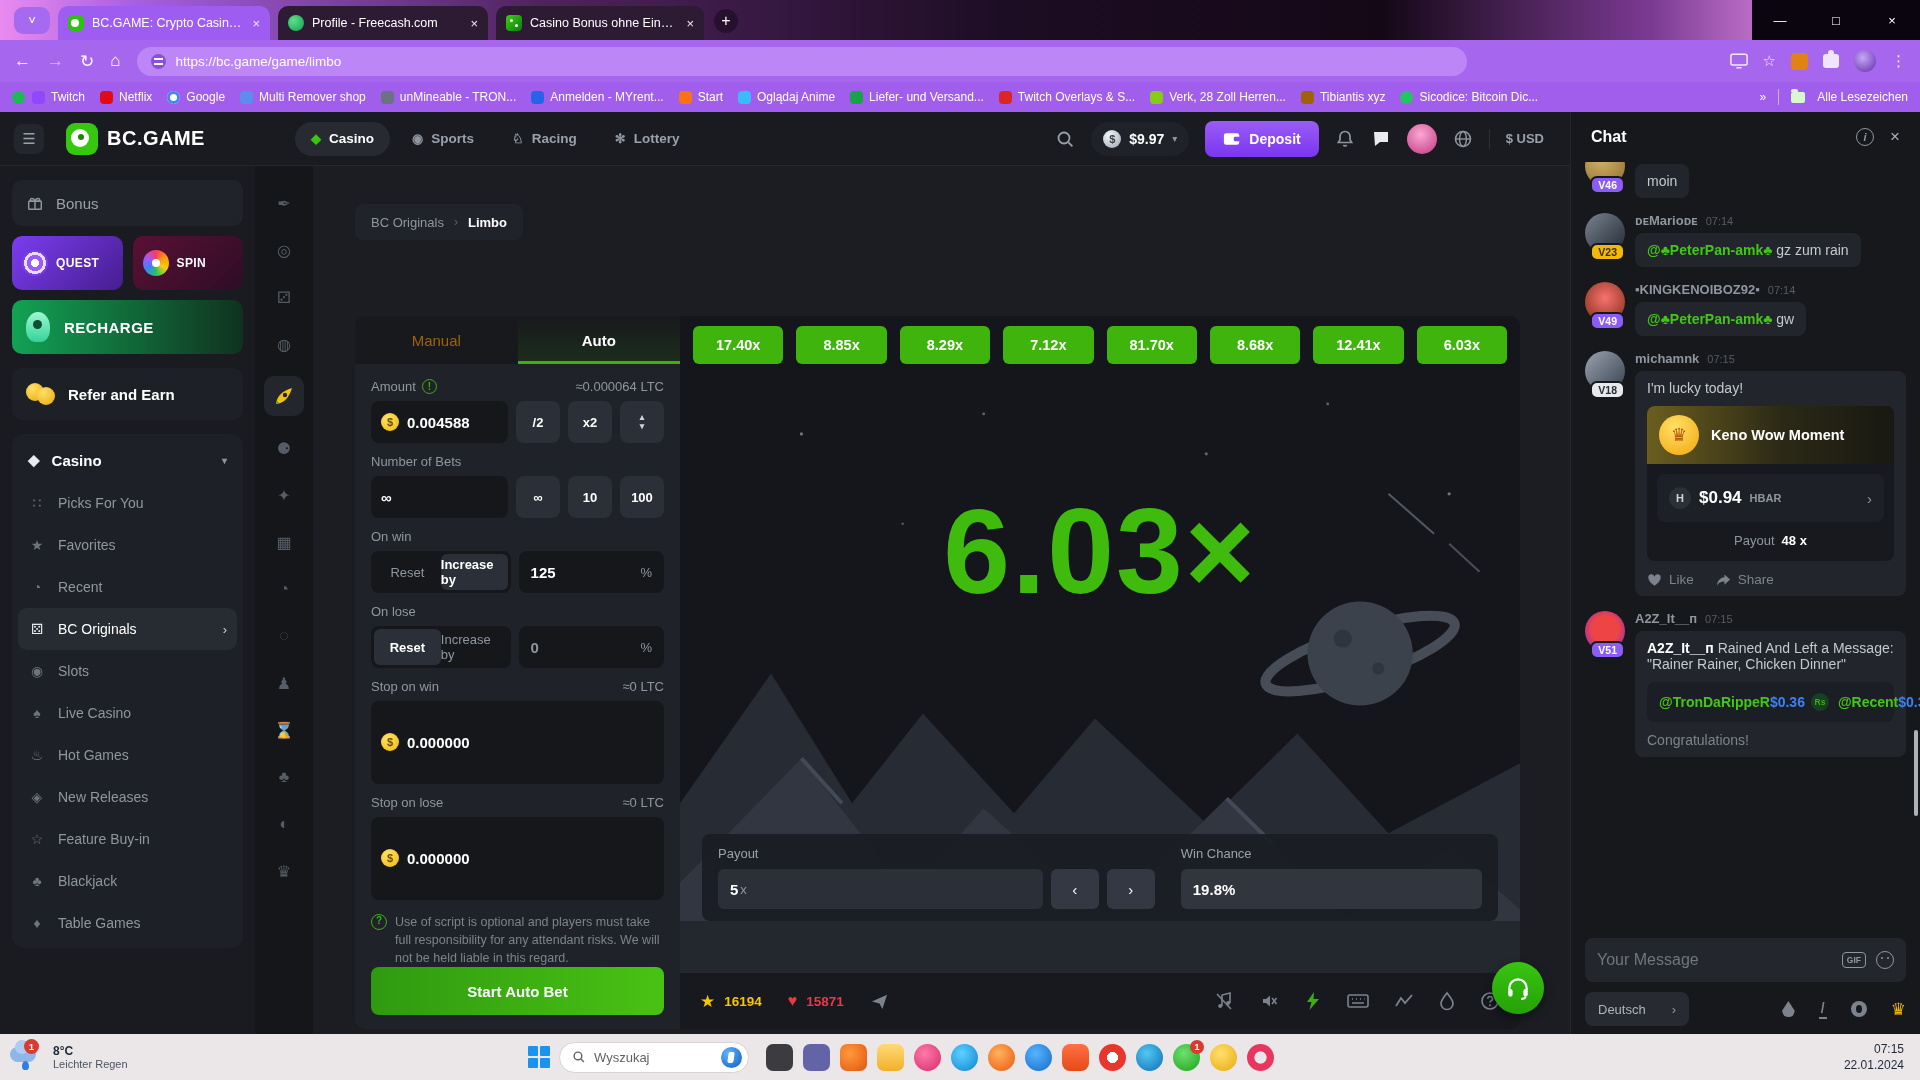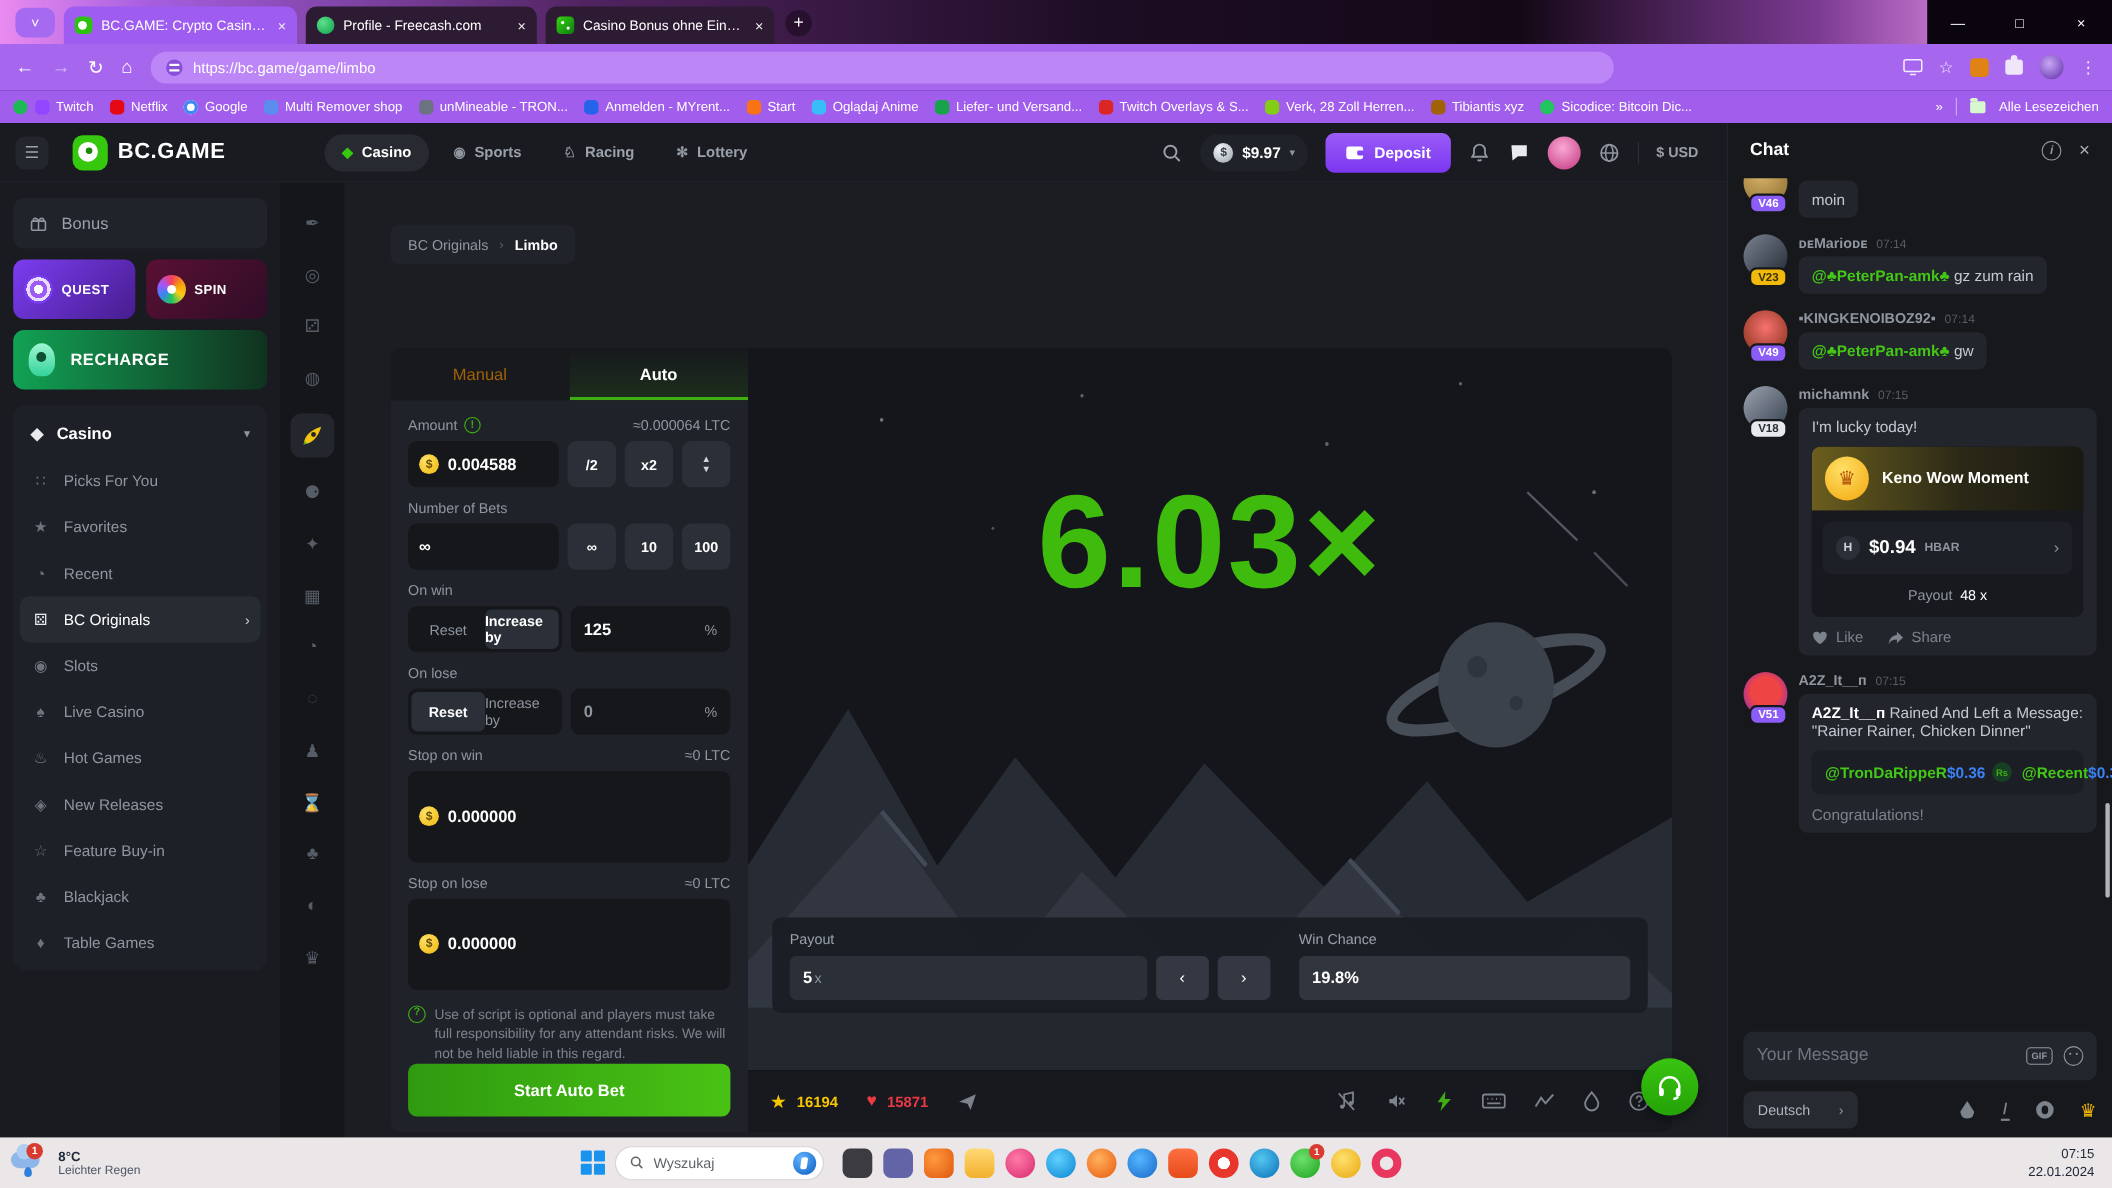--- a/index.html
+++ b/index.html
@@ -191,21 +191,21 @@
 .kenohead{height:58px;display:flex;align-items:center;gap:12px;padding:0 12px;background:linear-gradient(90deg,#6a5d1e,#33301ا 0) }
 .kenohead{background:linear-gradient(90deg,#6b5e1e,#2b2916 55%,#191812)}
 .kcoin{width:40px;height:40px;border-radius:50%;background:radial-gradient(circle at 40% 30%,#ffe066,#f2a60d);display:flex;align-items:center;justify-content:center;color:#b45309;font-size:18px}
 .ktitle{color:#fff;font-weight:700;font-size:14.5px}
 .kamount{margin:10px 10px 0;background:#1d2026;border-radius:8px;height:48px;display:flex;align-items:center;gap:8px;padding:0 12px}
 .hbar{width:22px;height:22px;border-radius:50%;background:#2b2f37;color:#cfd4da;font-size:11px;font-weight:700;display:flex;align-items:center;justify-content:center}
 .kval{color:#fff;font-weight:700;font-size:17px}
 .kcur{color:#8f96a0;font-weight:700;font-size:11px}
 .kchev{margin-left:auto;color:#8f96a0;font-size:15px}
 .kpay{display:flex;justify-content:center;gap:7px;padding:11px 0 13px;font-size:13px}
-.kpay .l{color:#8f96a0}.kpay .v{color:#fff;font-weight:400}
+.kpay .l{color:#8f96a0}.kpay .v{color:#fff;font-weight:700}
 .lsrow{display:flex;gap:22px;margin-top:11px;color:#7c838d;font-size:13.5px}
 .lsrow span{display:flex;align-items:center;gap:7px}
 .rain{margin-top:10px;background:#1b1e24;border-radius:8px;padding:11px 12px;display:flex;gap:9px}
 .rrow{display:flex;align-items:center}
 .rname{color:#43c716;font-weight:700;font-size:14px}
 .ramt{margin-left:auto;color:#3b82f6;font-weight:700;font-size:14px}
 .rsb{margin-left:6px;width:18px;height:18px;border-radius:50%;background:#173f23;color:#3fae12;font-size:8.5px;font-weight:700;display:flex;align-items:center;justify-content:center}
 .congrats{color:#7c838d;margin-top:10px;font-size:14px}
 .scrollthumb{position:absolute;right:2px;top:618px;width:4px;height:86px;border-radius:2px;background:#aeb3ba}
 .chatinput{position:absolute;left:0;right:0;bottom:0;height:104px;padding:8px 14px}
@@ -442,20 +442,24 @@
           </div>
         <div class="sb-card spin">
             <span class="wheel"></span>
             <span>SPIN</span>
           </div>
       </div>
       <div class="sb-rech">
           <span class="rocketG"></span>
           <span>RECHARGE</span>
         </div>
+      <div class="sb-refer">
+          <span class="coins2"></span>
+          <span>Refer and Earn</span>
+        </div>
       <div class="menu-group">
         <div class="mg-head">
           <span class="gic">◆</span>
           <span>Casino</span>
           <span class="caret">▾</span>
         </div>
         <div class="mg-item">
             <span class="gic">∷</span>
             <span>Picks For You</span>
           </div>
@@ -623,20 +627,30 @@
             <div class="note">
               <span class="qm">?</span>
               <span>Use of script is optional and players must take full responsibility for any attendant risks. We will not be held liable in this regard.</span>
             </div>
 
             <div class="startbtn">Start Auto Bet</div>
           </div>
         </div>
 
         <div class="gamecol">
+          <div class="chips">
+            <div class="chip">17.40x</div>
+            <div class="chip">8.85x</div>
+            <div class="chip">8.29x</div>
+            <div class="chip">7.12x</div>
+            <div class="chip">81.70x</div>
+            <div class="chip">8.68x</div>
+            <div class="chip">12.41x</div>
+            <div class="chip">6.03x</div>
+          </div>
 
           <div class="scene">
             <svg class="bgart" viewBox="0 0 830 600" preserveAspectRatio="none">
               <circle cx="120" cy="60" r="1.6" fill="#aeb4bd" opacity=".6"></circle>
               <circle cx="300" cy="40" r="1.4" fill="#aeb4bd" opacity=".5"></circle>
               <circle cx="520" cy="80" r="1.6" fill="#aeb4bd" opacity=".5"></circle>
               <circle cx="640" cy="30" r="1.4" fill="#aeb4bd" opacity=".5"></circle>
               <circle cx="760" cy="120" r="1.6" fill="#aeb4bd" opacity=".6"></circle>
               <circle cx="220" cy="150" r="1.3" fill="#aeb4bd" opacity=".4"></circle>
               <line x1="700" y1="120" x2="745" y2="160" stroke="#7e858f" stroke-width="2" opacity=".6"></line>

